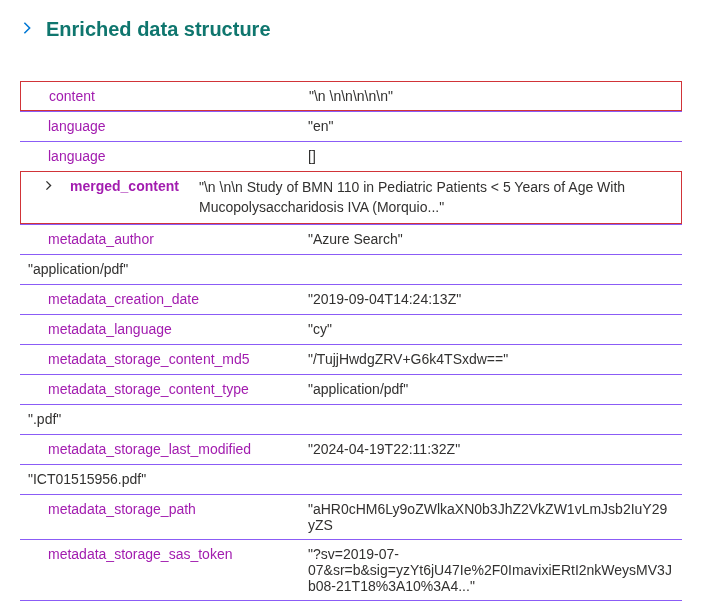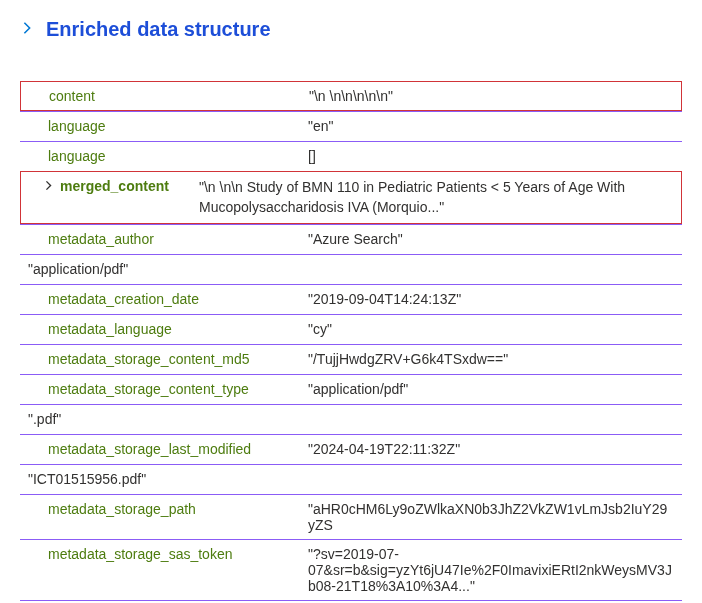--- a/index.html
+++ b/index.html
@@ -17,54 +17,54 @@
       padding: 8px 0 18px 0;
     }
     .header .chevron {
       color: #0078d4;
       font-size: 18px;
       transform: rotate(0deg);
     }
     .header .title {
       font-size: 20px;
       font-weight: 600;
-      color: #1d4ed8;
+      color: #0f766e;
     }
     .table {
       width: 100%;
       margin-top: 22px;
     }
     .row {
       display: flex;
       align-items: flex-start;
       border-top: 1px solid #8b5cf6;
       min-height: 30px;
       padding: 4px 0;
     }
     .row:last-child { border-bottom: 1px solid #edebe9; }
     .keycell {
       width: 280px;
       flex-shrink: 0;
       padding: 2px 8px 2px 28px;
-      color: #4d7c0f;
+      color: #a21caf;
       word-break: break-word;
     }
     .valcell {
       flex: 1;
       padding: 2px 8px;
       color: #323130;
       word-break: break-word;
     }
     .row.boxed {
       border: 1px solid #d13438;
     }
     .merged-row .keycell {
       display: flex;
       align-items: center;
-      gap: 6px;
+      gap: 16px;
       padding-left: 22px;
       font-weight: 600;
       width: 170px;
     }
     .merged-row .valcell {
       line-height: 1.4;
     }
     .merged-chevron {
       color: #323130;
       font-size: 14px;

